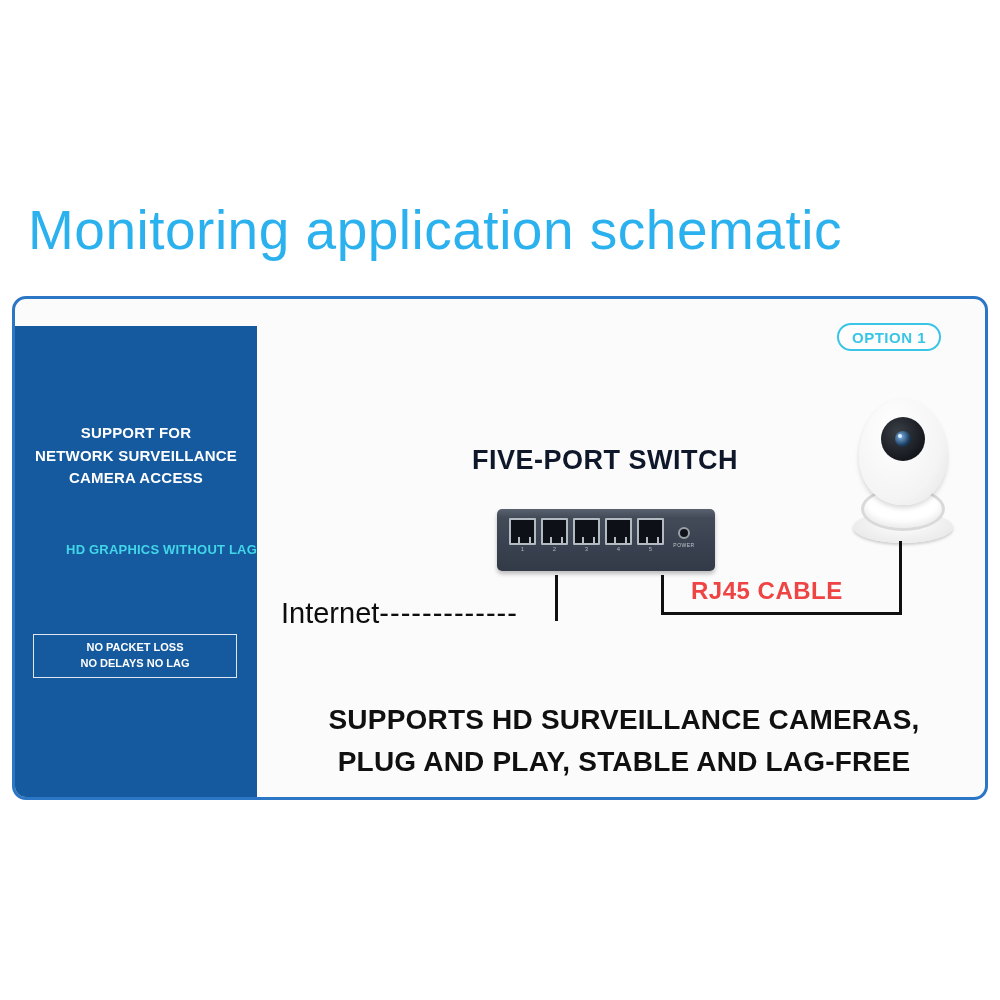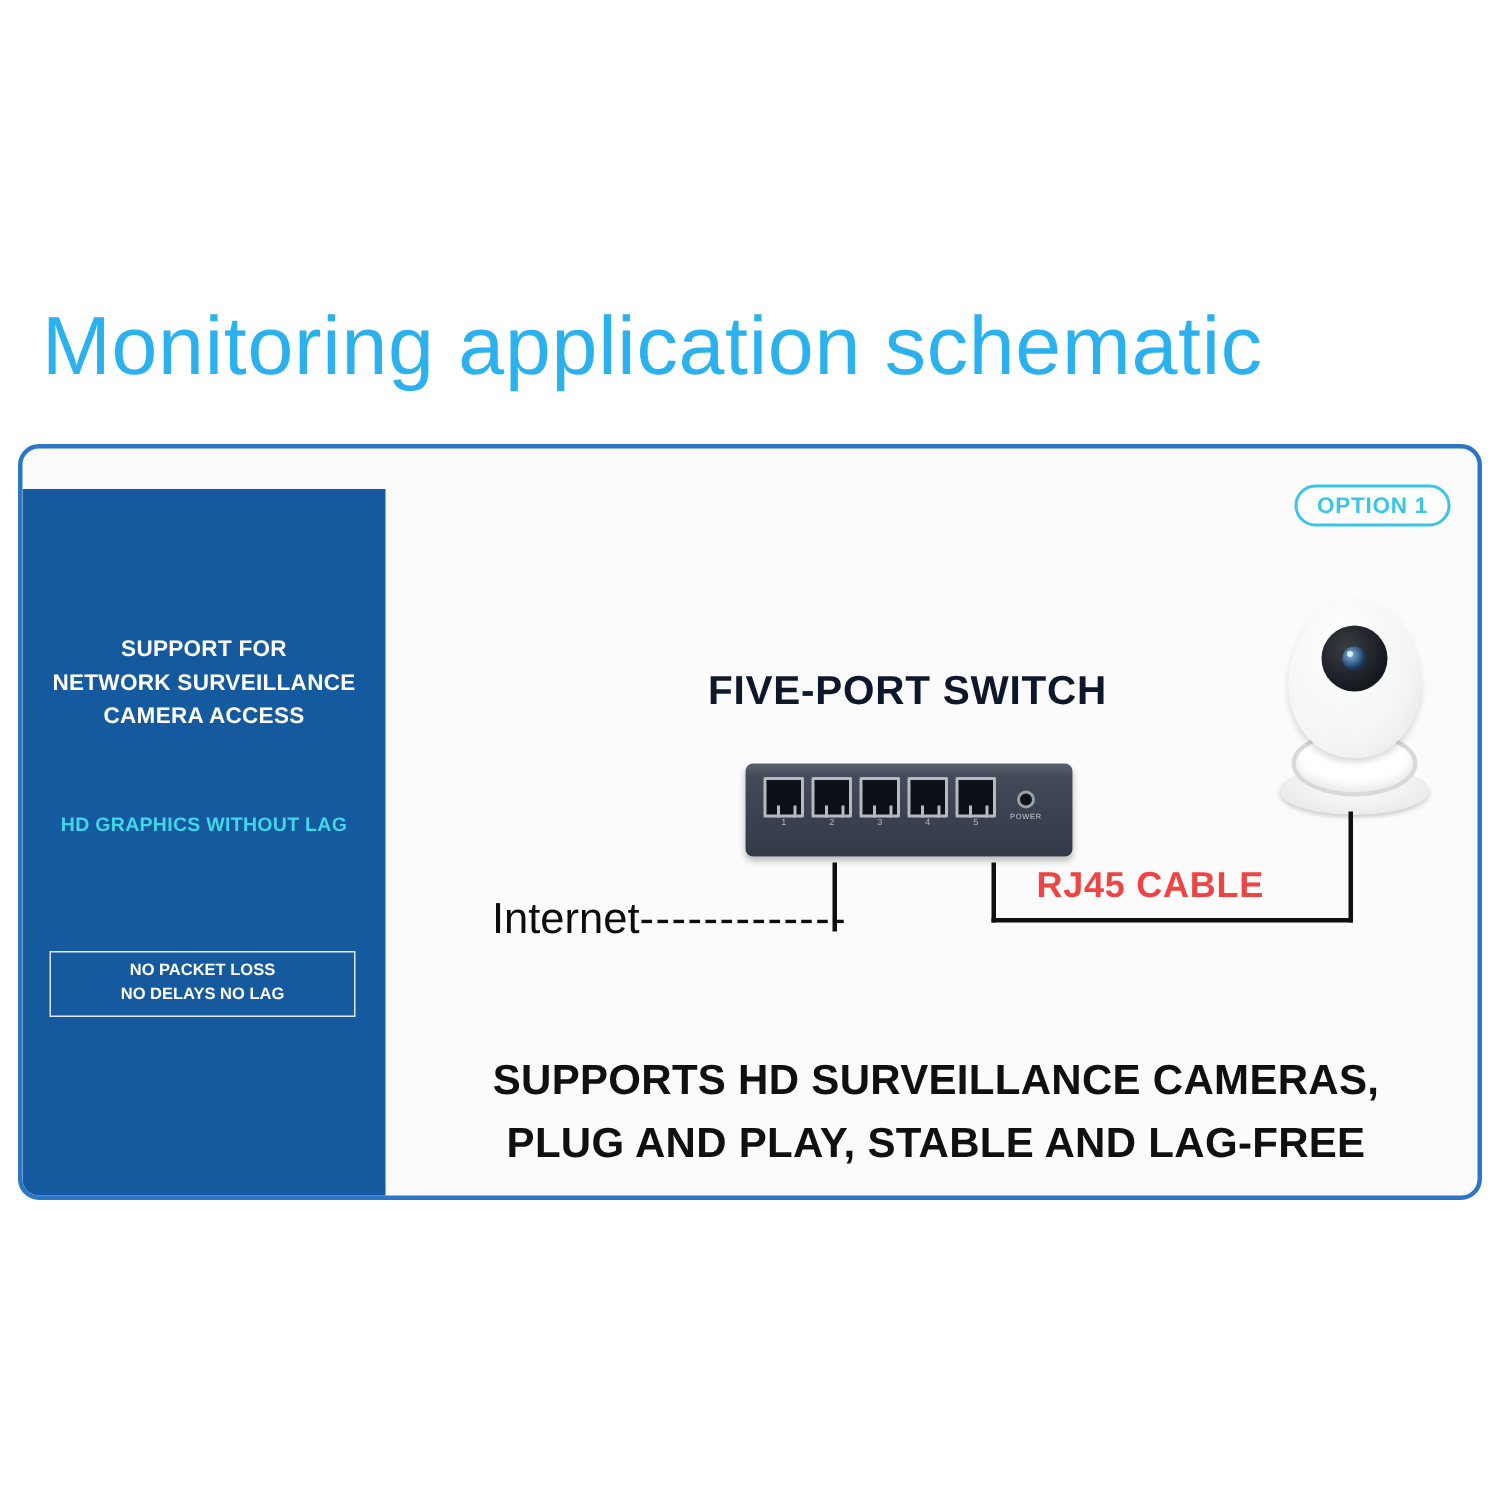--- a/index.html
+++ b/index.html
@@ -23,32 +23,32 @@
     position:absolute; left:0; top:0; width:242px; height:100%;
     background:#155a9e; color:#ffffff;margin-top:27px;
   }
   .panel-heading{
     position:absolute; left:0; top:96px; width:100%;
     text-align:center; font-size:15px; font-weight:bold; line-height:1.5;
     white-space:pre-line; letter-spacing:0.2px;
   }
   .panel-subheading{
     position:absolute; left:0; top:216px; width:100%;
-    text-align:center; font-size:13px; font-weight:bold; color:#41d6e8;
+    text-align:right; font-size:13px; font-weight:bold; color:#41d6e8;
     letter-spacing:0.2px;
   }
   .panel-badge{
     position:absolute; left:18px; top:308px; width:204px;
     border:1px solid #dfe6ee; padding:5px 22px; text-align:center;
   }
   .panel-badge div{ font-size:11px; font-weight:bold; line-height:1.45; }
 
   
   .option-badge{
-    position:absolute; left:848px; top:24px; width:104px; height:28px;
+    position:absolute; left:822px; top:24px; width:104px; height:28px;
     border:2px solid #39c5e5; border-radius:16px; color:#39c5e5;
     font-size:15px; font-weight:bold; display:flex; align-items:center;
     justify-content:center; letter-spacing:0.5px; background:#fdfdfd;
   }
 
   .switch-title{
     position:absolute; left:330px; top:146px; width:520px; text-align:center;
     font-size:27px; font-weight:600; color:#0f172a; letter-spacing:0.5px;
   }
 
@@ -117,21 +117,21 @@
 
   
   .line{ position:absolute; background:#101010; }
   .v-line-internet{ left:540px; top:276px; width:3px; height:46px; }
   .v-line-rj45-left{ left:646px; top:276px; width:3px; height:40px; }
   .h-line-rj45{ left:646px; top:313px; width:241px; height:3px; }
   .v-line-rj45-right{ left:884px; top:242px; width:3px; height:74px; }
 
   .internet-row{
     position:absolute; left:266px; top:298px; display:flex; align-items:center;
-    color:#0d0d0d; font-size:29px; font-weight:500; white-space:nowrap;margin-left:47px;
+    color:#0d0d0d; font-size:29px; font-weight:500; white-space:nowrap;
   }
   .internet-dashes{ font-weight:400; letter-spacing:1px; }
 
   .rj45-label{
     position:absolute; left:676px; top:278px; font-size:24px; font-weight:bold;
     color:#ef4444; letter-spacing:0.5px; white-space:nowrap;
   }
 
   .bottom-caption{
     position:absolute; left:242px; top:400px; width:734px; text-align:center;

